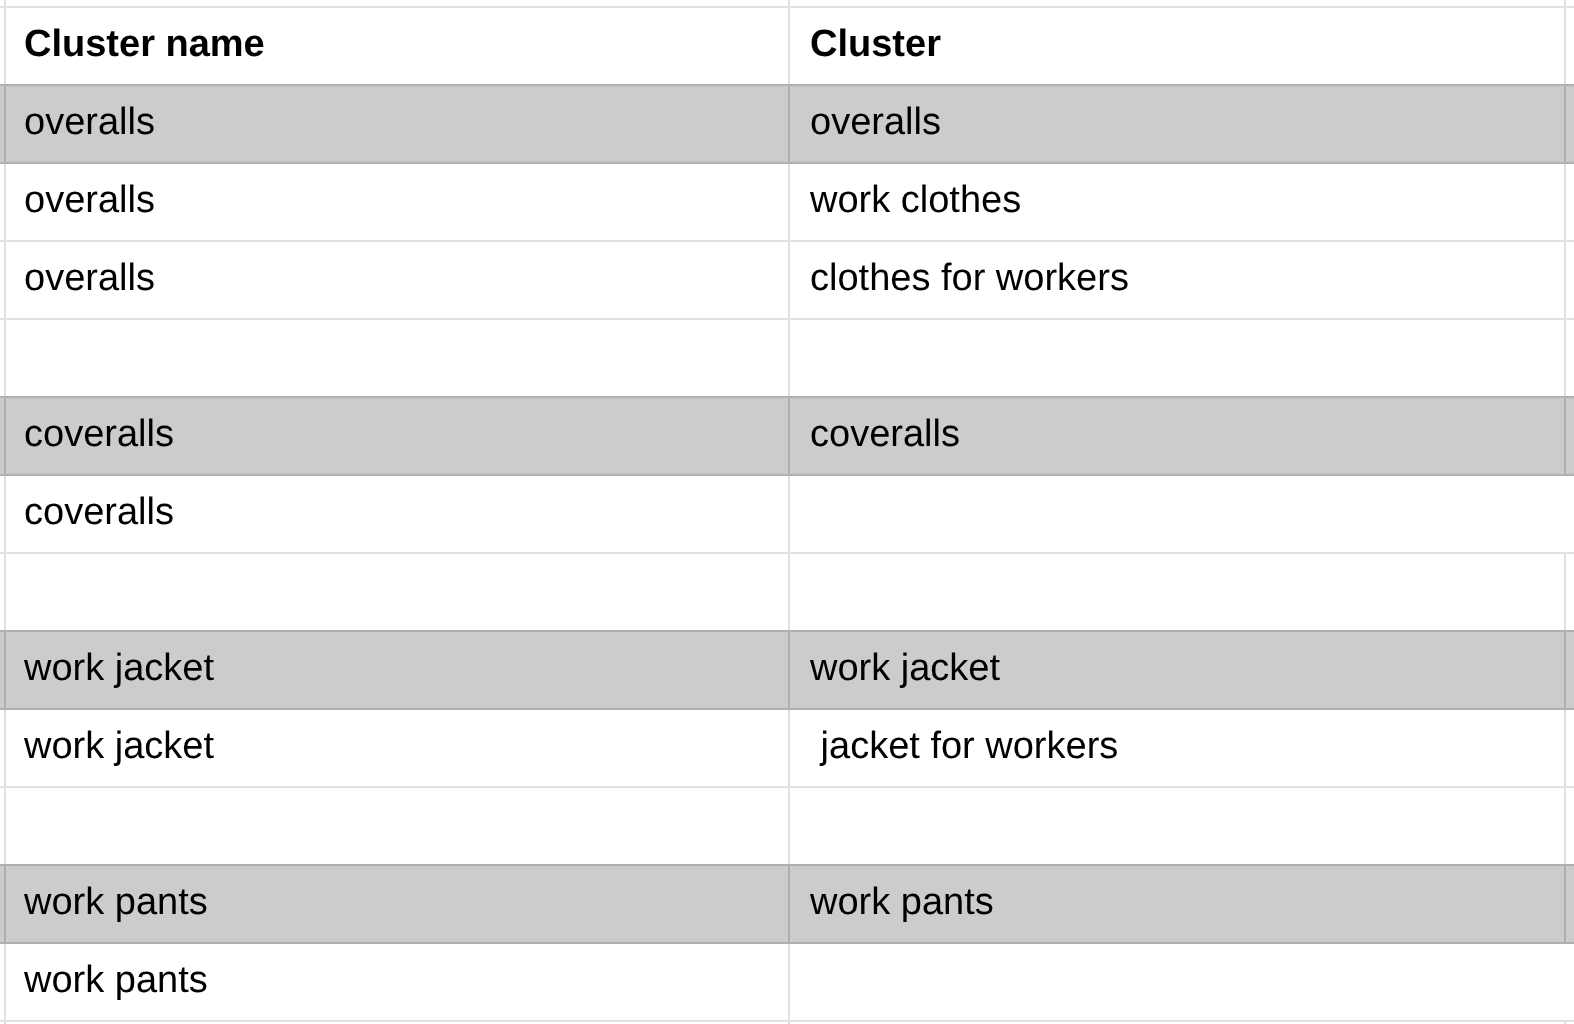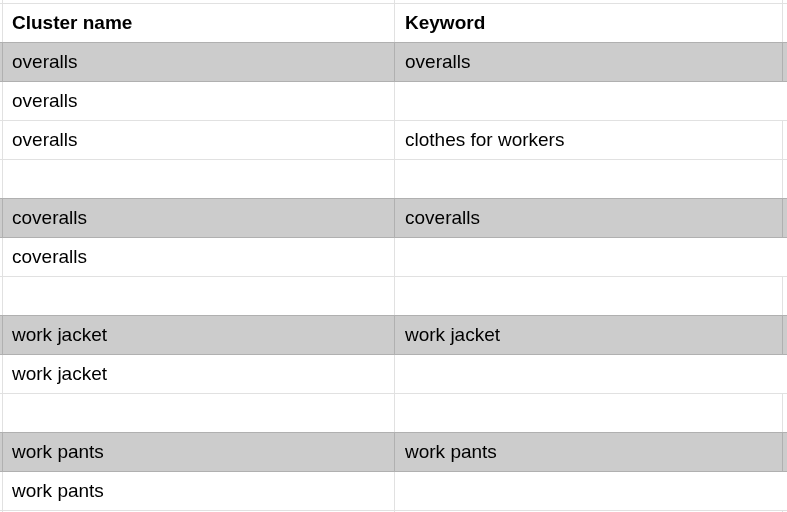--- a/index.html
+++ b/index.html
@@ -51,34 +51,35 @@
   <div class="row sliver-top">
     <div class="cell c0"></div>
     <div class="cell c1"></div>
     <div class="cell c2"></div>
     <div class="cell c3"></div>
   </div>
 
   <div class="row header-row">
     <div class="cell c0"></div>
     <div class="cell c1">Cluster name</div>
-    <div class="cell c2">Keyword</div>
+    <div class="cell c2">Cluster</div>
     <div class="cell c3"></div>
   </div>
 
   <div class="row gray">
     <div class="cell c0"></div>
     <div class="cell c1">overalls</div>
     <div class="cell c2">overalls</div>
     <div class="cell c3"></div>
   </div>
 
   <div class="row after-gray">
     <div class="cell c0"></div>
     <div class="cell c1">overalls</div>
+    <div class="cell c2">work clothes</div>
     <div class="cell c3"></div>
   </div>
 
   <div class="row">
     <div class="cell c0"></div>
     <div class="cell c1">overalls</div>
     <div class="cell c2">clothes for workers</div>
     <div class="cell c3"></div>
   </div>
 
@@ -112,20 +113,21 @@
   <div class="row gray">
     <div class="cell c0"></div>
     <div class="cell c1">work jacket</div>
     <div class="cell c2">work jacket</div>
     <div class="cell c3"></div>
   </div>
 
   <div class="row after-gray">
     <div class="cell c0"></div>
     <div class="cell c1">work jacket</div>
+    <div class="cell c2"> jacket for workers</div>
     <div class="cell c3"></div>
   </div>
 
   <div class="row">
     <div class="cell c0"></div>
     <div class="cell c1"></div>
     <div class="cell c2"></div>
     <div class="cell c3"></div>
   </div>
 

